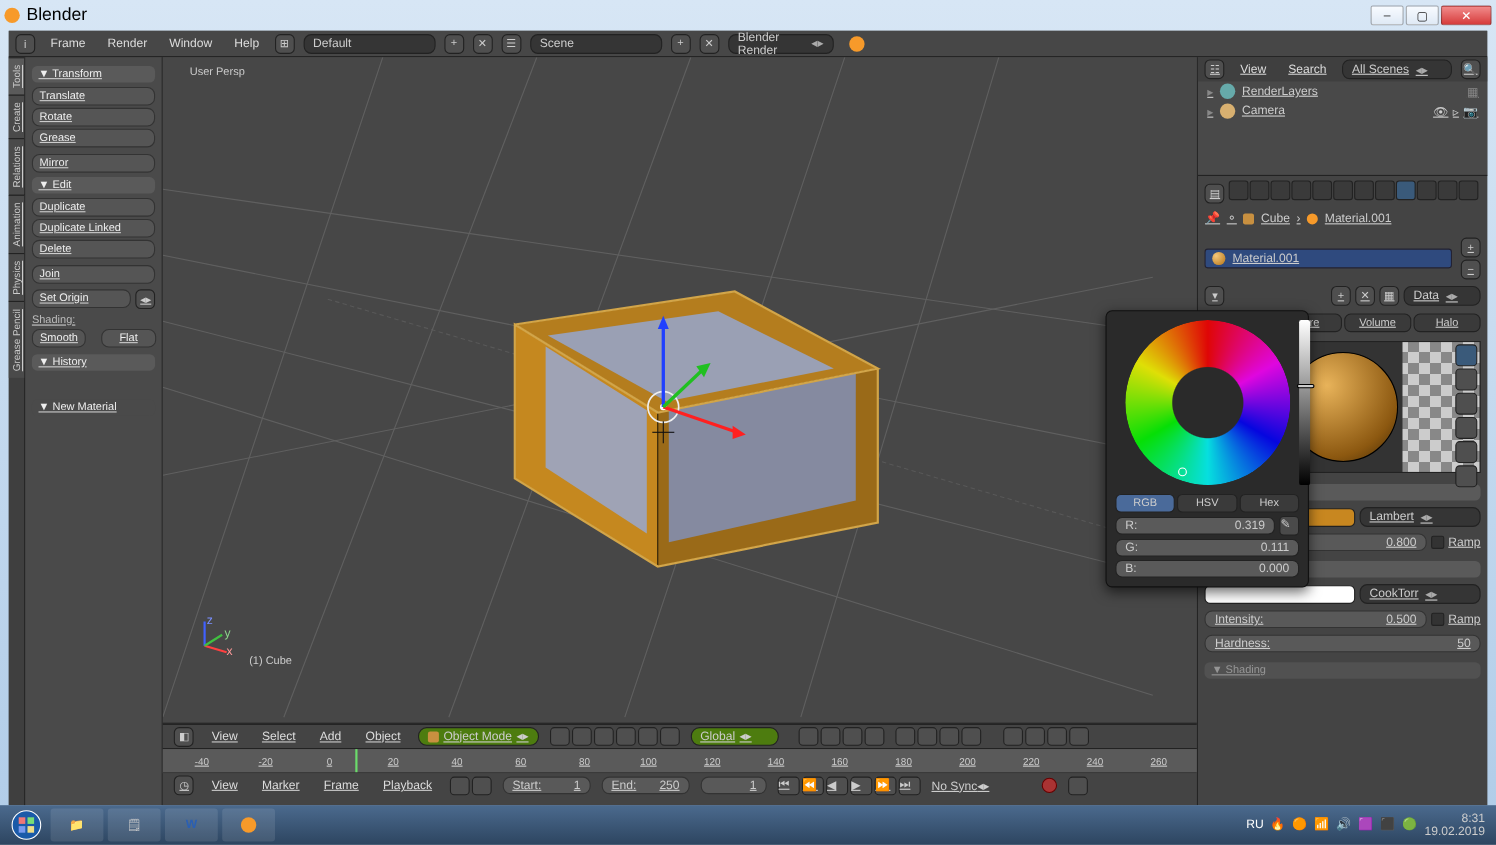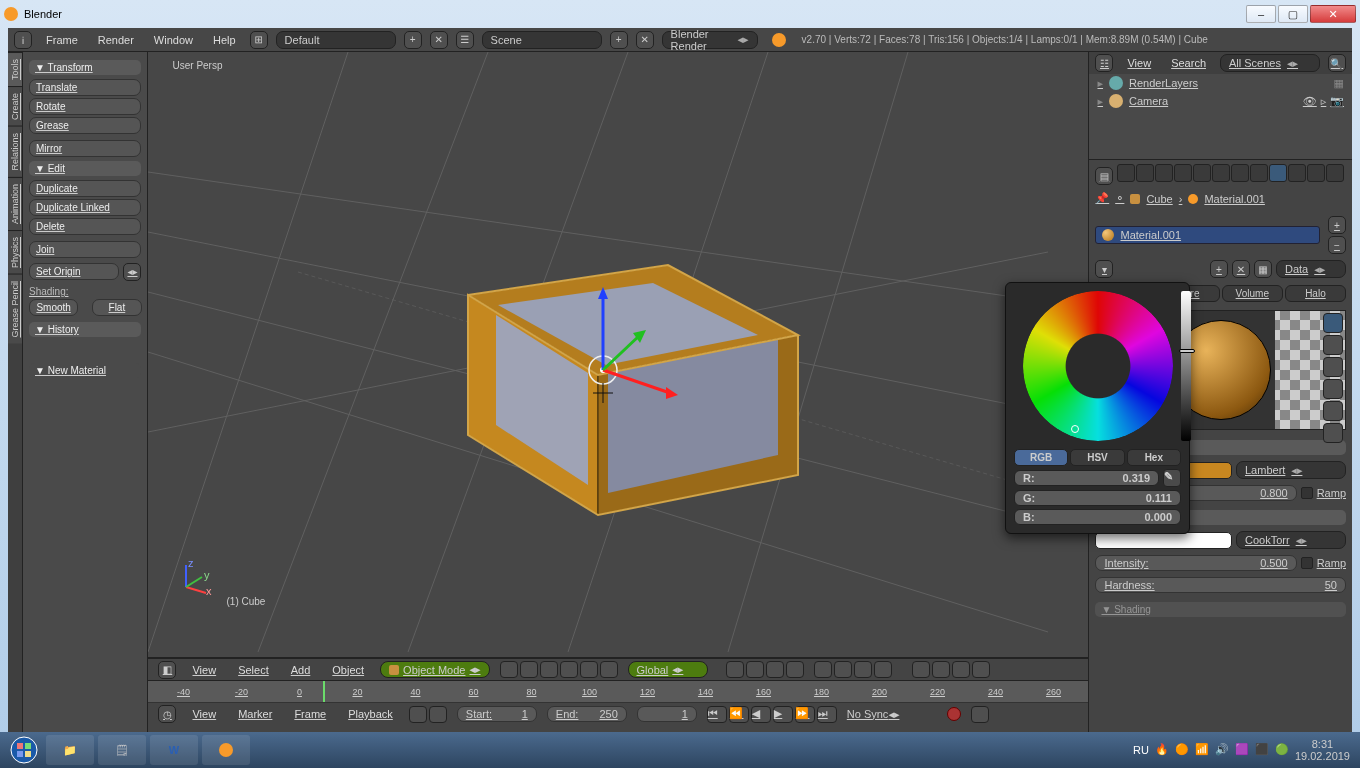--- a/index.html
+++ b/index.html
@@ -1,21 +1,21 @@
 <!DOCTYPE html>
 <html><head>
 <meta charset="utf-8">
 <style>
 * { box-sizing: border-box; margin: 0; padding: 0; font-family: "Segoe UI", Tahoma, sans-serif; font-size: 11px; color: #ccc; user-select: none; }
 body { background: #111; overflow: hidden; width: 1360px; height: 768px; position: relative; }
 
 
 .win-frame { position: absolute; inset: 0; background: linear-gradient(#d7e6f5, #b0cce8); }
 .titlebar { height: 28px; display: flex; align-items: center; padding: 0 4px; }
-.titlebar .title { color: #000; font-size: 11px; margin-left: 6px; flex: 1; }
+.titlebar .title { color: #000; font-size: 16px; margin-left: 6px; flex: 1; }
 .win-ctrls { display: flex; gap: 2px; }
 .win-btn { width: 30px; height: 18px; border: 1px solid rgba(0,0,0,.3); border-radius: 2px; background: linear-gradient(#f8fbff,#dfe9f5); display:flex; align-items:center; justify-content:center; color:#222; }
 .win-btn.close { width: 46px; background: linear-gradient(#f18b8b,#d63c3c); color:#fff; }
 
 .app { position: absolute; top: 28px; left: 8px; right: 8px; bottom: 36px; background: #3b3b3b; display: flex; flex-direction: column; }
 
 
 .topbar { height: 24px; background: #474747; border-bottom: 1px solid #222; display: flex; align-items: center; gap: 8px; padding: 0 6px; }
 .icon-dot { width: 14px; height: 14px; border-radius: 50%; background: #f79a2a; display: inline-block; }
 .menu-item { color: #ddd; padding: 0 6px; cursor: default; }
@@ -91,42 +91,42 @@
 .preview .sphere { width:100px; height:100px; border-radius:50%; background:radial-gradient(circle at 35% 30%, #e8b35a, #8c5810 70%, #3d2605); border:1px solid #000;}
 .preview-opts { position:absolute; right:2px; top:2px; width:20px; display:flex; flex-direction:column; gap:2px;}
 .preview-opts .icon-btn { width:20px; height:20px; }
 
 .section-hdr { background:#5a5a5a; border-radius:5px; padding:2px 6px; font-size:10px; margin:6px 0 3px; }
 .color-swatch { flex:1; height:17px; border:1px solid #222; border-radius:5px; }
 .shader-dd { width:110px; }
 .cbx { width:12px;height:12px;border:1px solid #222;background:#333;border-radius:2px;}
 
 
-.color-picker { position:absolute; width:185px; background:#2a2a2a; border:1px solid #111; border-radius:6px; padding:8px; z-index:50; box-shadow:0 4px 12px rgba(0,0,0,.6);font-weight:bold;}
+.color-picker { position:absolute; width:185px; background:#2a2a2a; border:1px solid #111; border-radius:6px; padding:8px; z-index:50; box-shadow:0 4px 12px rgba(0,0,0,.6);}
 .color-wheel { position:relative; width:150px; height:150px; margin:0 auto; }
 .wheel { width:150px; height:150px; border-radius:50%;
   background: conic-gradient(red, magenta, blue, cyan, lime, yellow, red);
   -webkit-mask: radial-gradient(circle, transparent 30%, black 31%);
   mask: radial-gradient(circle, transparent 30%, black 31%); opacity:0.85;}
 .wheel-cursor { position:absolute; width:8px;height:8px;border:1px solid #fff;border-radius:50%; }
 .val-slider { position:absolute; right:-18px; top:0; width:10px; height:150px; background:linear-gradient(#fff,#000); border-radius:2px;}
 .val-cursor { position:absolute; right:-22px; width:16px; height:4px; background:#ccc; border:1px solid #000; border-radius:2px;}
 .cp-tabs { display:flex; gap:2px; margin-top:8px; }
 .cp-tab { flex:1; text-align:center; padding:2px; background:#3a3a3a; border:1px solid #222; border-radius:5px; font-size:10px;}
 .cp-tab.active { background:#4a6a9a; }
 .cp-row { display:flex; align-items:center; margin-top:3px; gap:4px;}
 .cp-num { flex:1; height:16px; background:#5a5a5a; border:1px solid #222; border-radius:6px; display:flex; justify-content:space-between; align-items:center; padding:0 8px; font-size:10px;}
 .eyedrop { width:18px;height:18px;background:#4a4a4a;border:1px solid #222;border-radius:4px;}
 
 
 .taskbar { position:absolute; left:0; right:0; bottom:0; height:36px; background:linear-gradient(#4b6a8e,#2d4560); display:flex; align-items:center; padding:0 4px; }
 .start-orb { width:40px;height:32px; display:flex;align-items:center;justify-content:center;}
 .tb-item { width:48px; height:30px; margin:0 2px; border-radius:3px; background:rgba(255,255,255,.1); display:flex;align-items:center;justify-content:center;}
 .tb-right { margin-left:auto; display:flex; align-items:center; gap:6px; padding-right:6px; color:#fff;}
-.tb-right .time { text-align:center; font-size:10px; line-height:1.1;}
+.tb-right .time { text-align:right; font-size:10px; line-height:1.1;}
 .tray-icon { width:14px; height:14px; }
 </style>
 </head>
 <body>
 
 <div class="win-frame">
   <div class="titlebar">
     <span class="icon-dot"></span>
     <span class="title">Blender</span>
     <div class="win-ctrls">
@@ -154,21 +154,20 @@
       <div class="dropdown" style="width:120px">
         <span>Scene</span>
       </div>
       <div class="small-btn">+</div>
       <div class="small-btn">✕</div>
       <div class="dropdown" style="width:96px">
         <span>Blender Render</span>
           <span class="arrows">◂▸</span>
       </div>
       <span class="icon-dot" style="margin-left:6px;"></span>
-      <span class="stats">v2.70 | Verts:72 | Faces:78 | Tris:156 | Objects:1/4 | Lamps:0/1 | Mem:8.89M (0.54M) | Cube</span>
     </div>
 
     <div class="main">
 
       <div class="side-tabs">
         <div class="side-tab active">Tools</div>
         <div class="side-tab">Create</div>
         <div class="side-tab">Relations</div>
         <div class="side-tab">Animation</div>
         <div class="side-tab">Physics</div>

